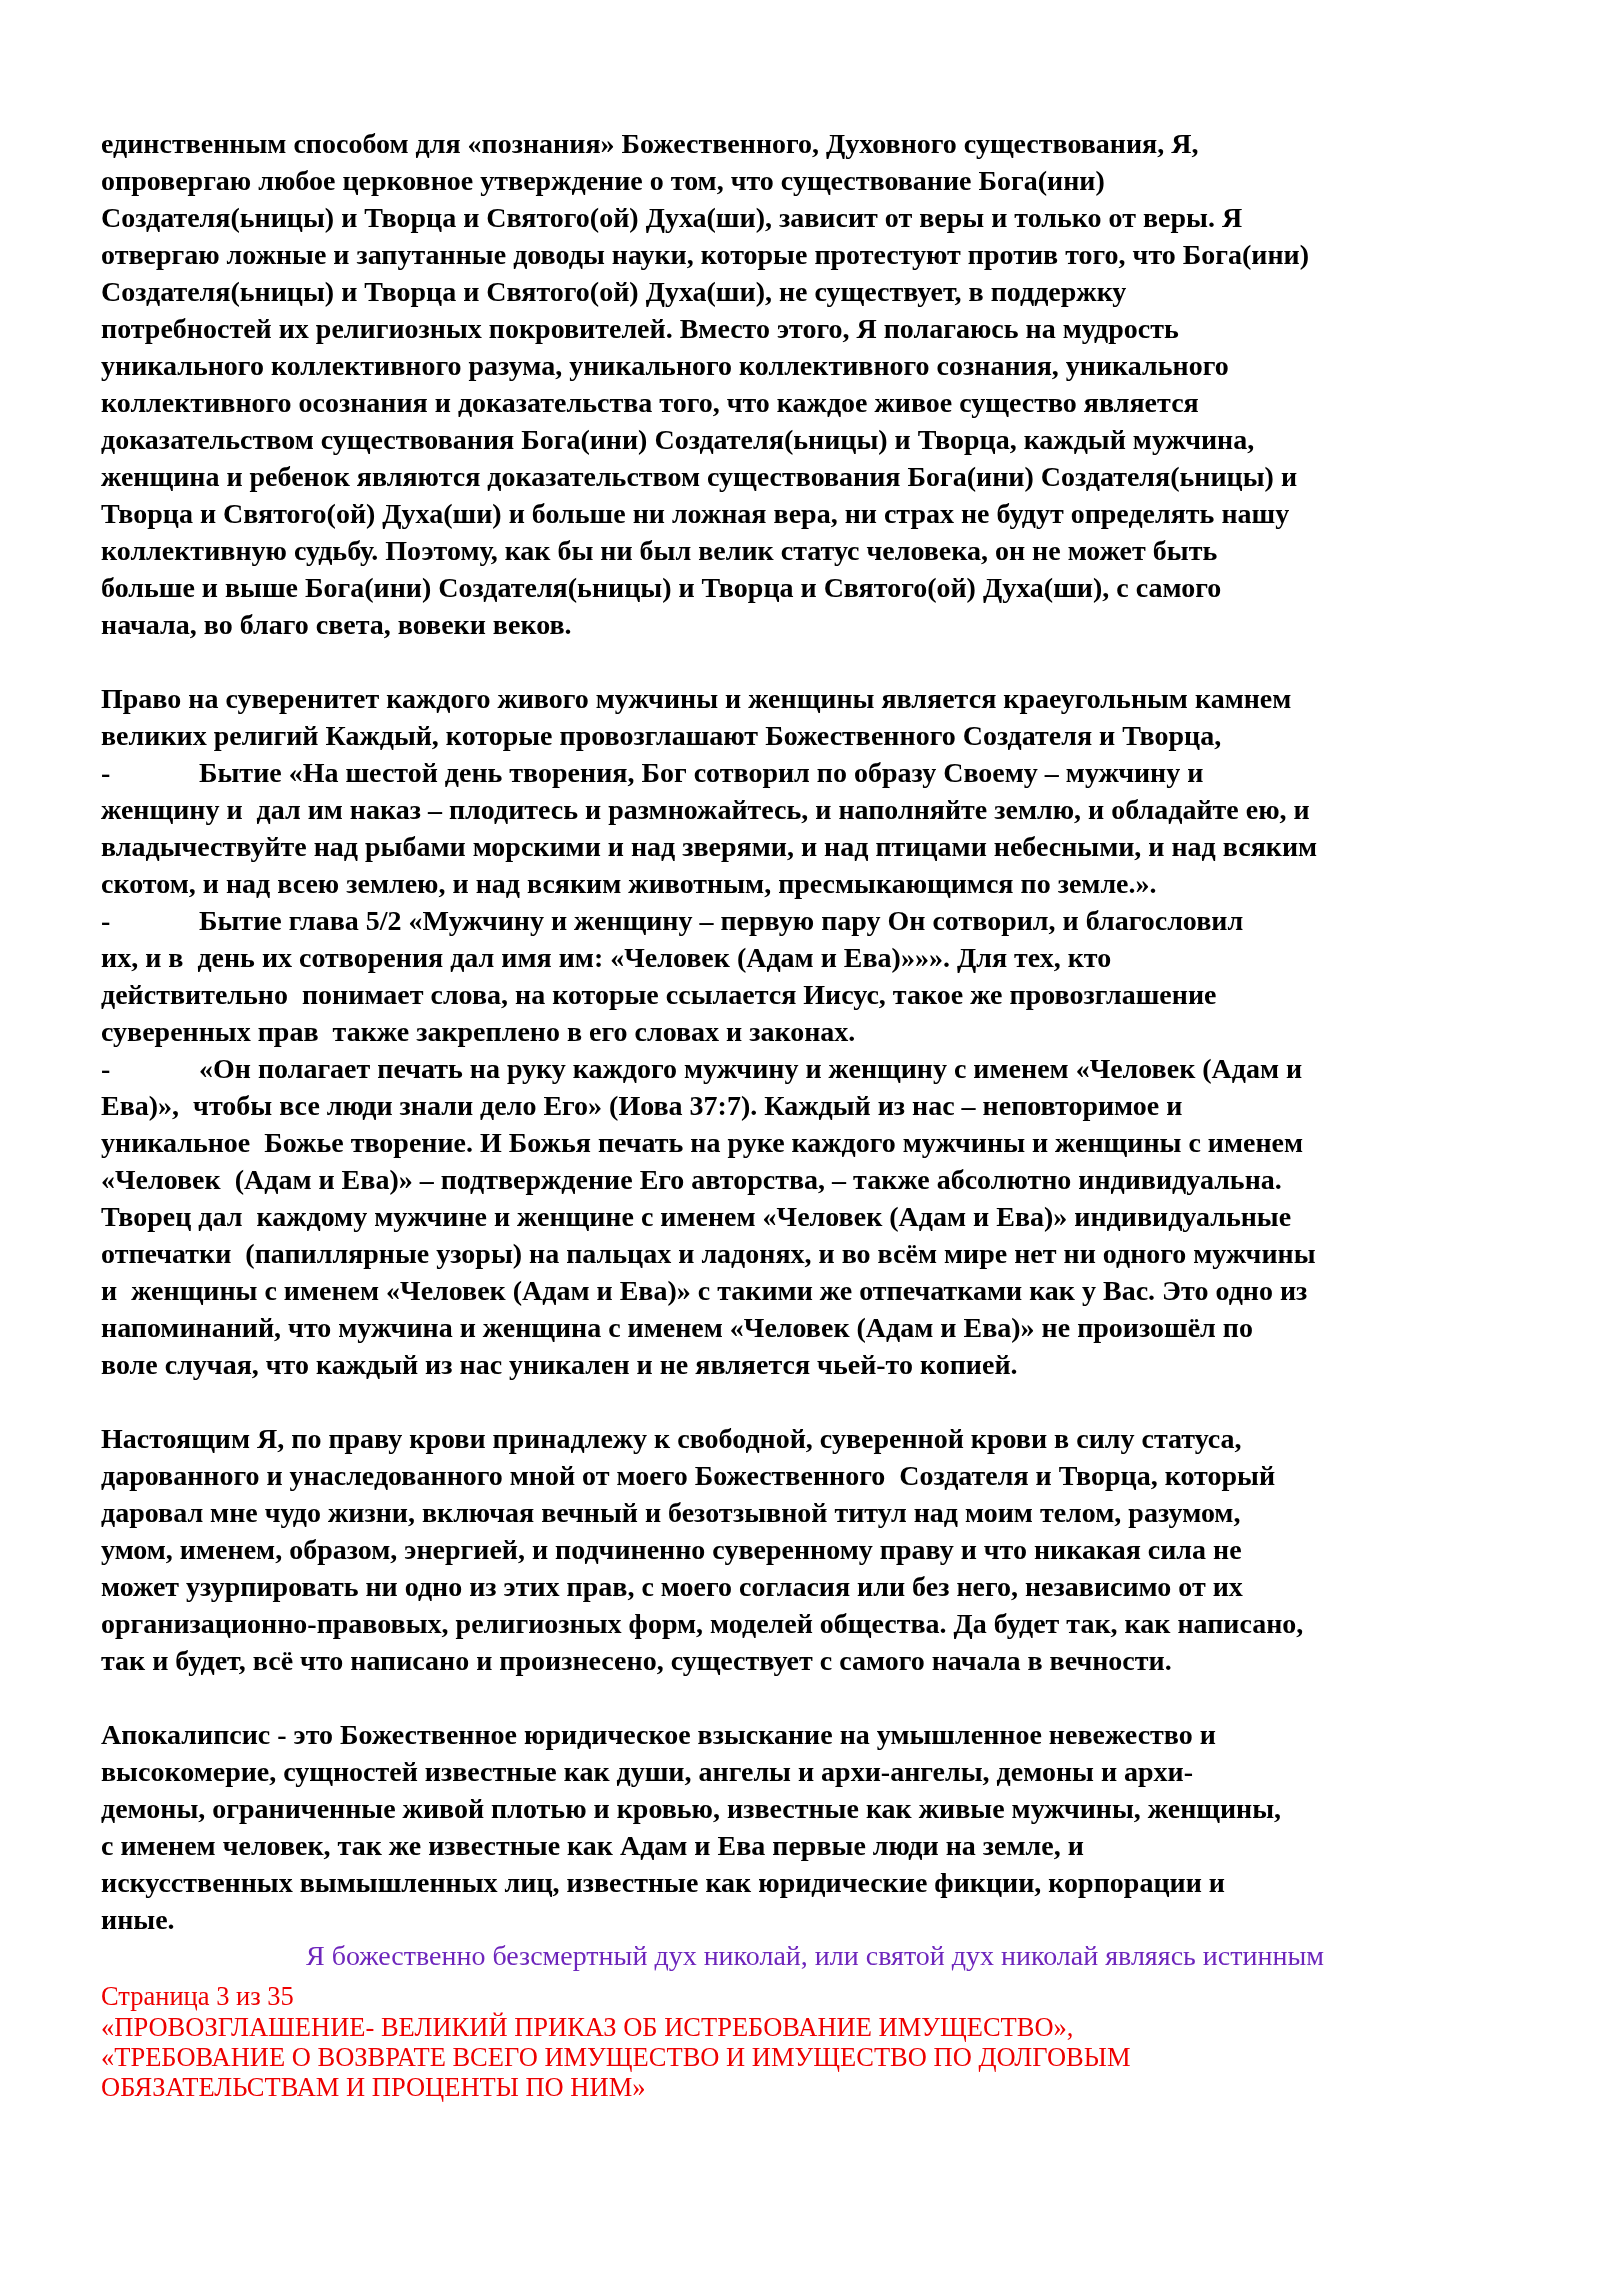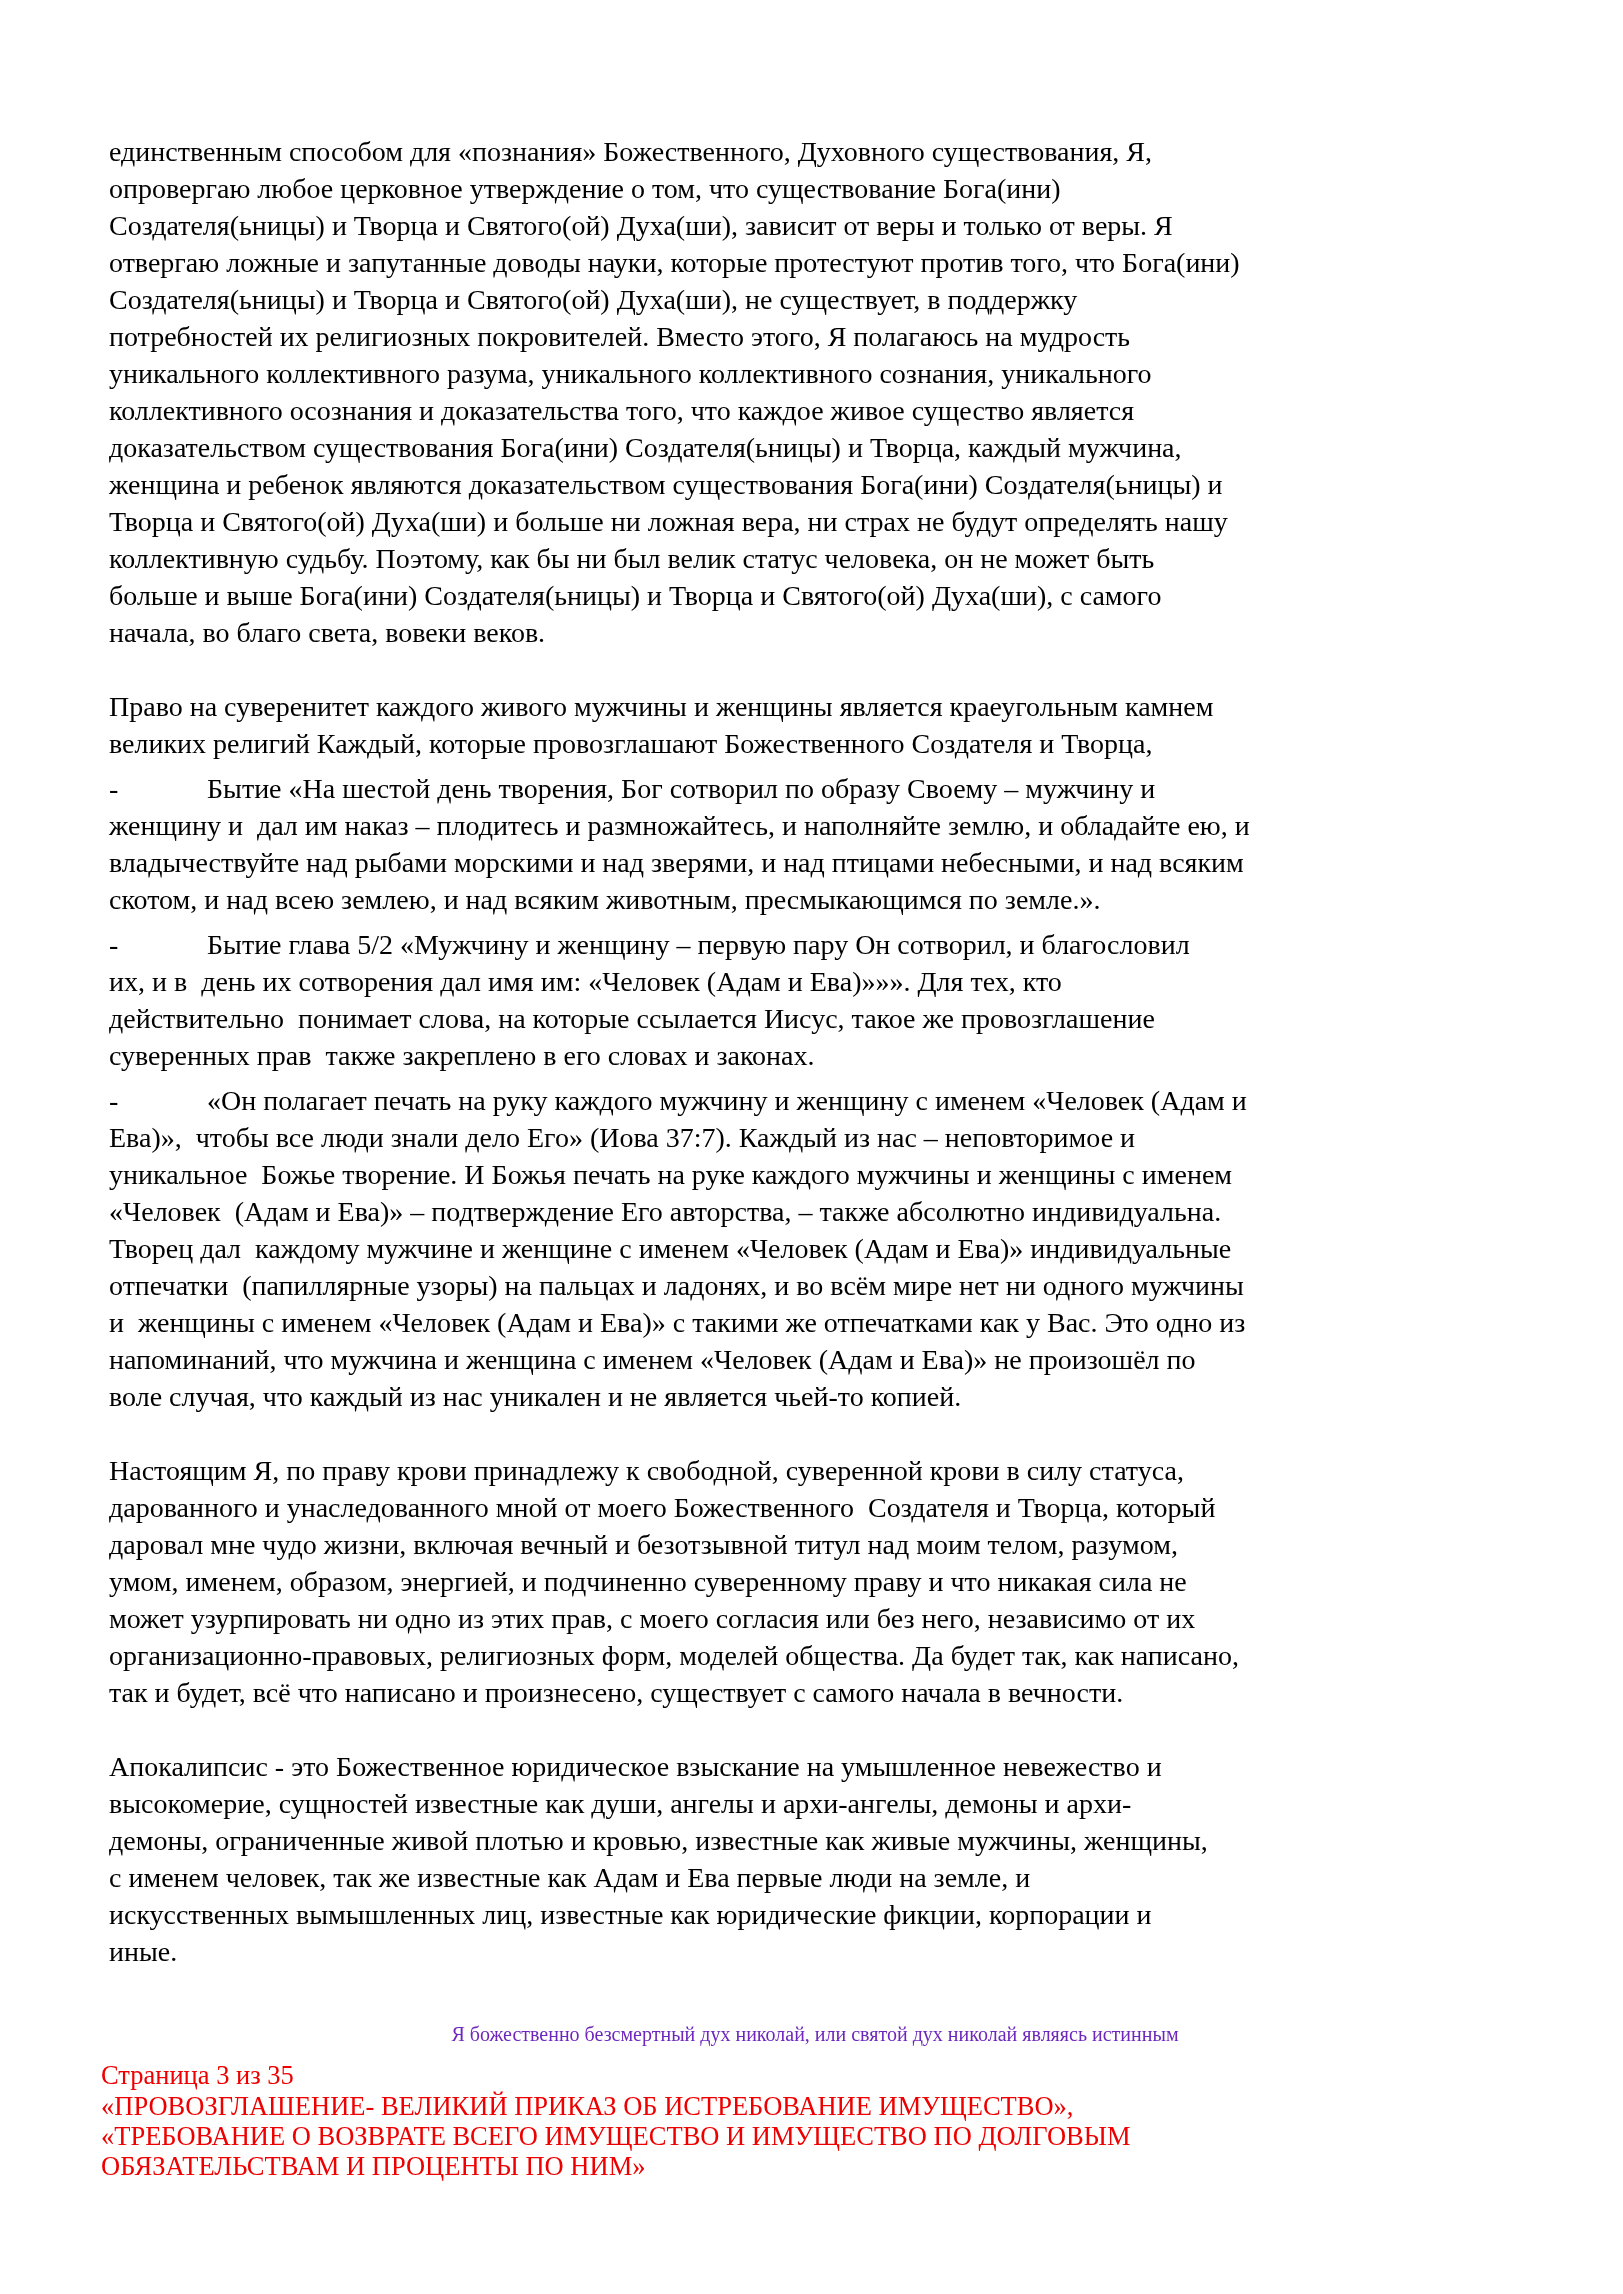--- a/index.html
+++ b/index.html
@@ -19,36 +19,36 @@
     box-sizing: border-box;
     padding: 125px 94px 0 101px;
   }
   .body-text {
     font-size: 28px;
     line-height: 37px;
   }
   .para {
     white-space: pre-wrap;
     tab-size: 98px;
-    margin: 8px;
+    margin: 0;
+    font-weight: bold;
   }
   
   .para + .para.body { margin-top: 37px; }
   .section-heading {
     margin: 23.5px 0 0 0;
     text-align: center;
     font-size: 32px;
     font-weight: bold;
     color: var(--accent-purple, #6e26bc);
     line-height: 37px;
   }
   .declaration-line {
-    margin-top: 47px;
     text-align: center;
-    font-size: 20px;
+    font-size: 28px;
     color: var(--accent-purple, #6e26bc);
     line-height: 35px;
   }
   .page-footer {
     margin-top: 8px;
     color: var(--accent-red, #ee0000);
     font-weight: normal;
   }
   .page-indicator {
     font-size: 26.5px;

